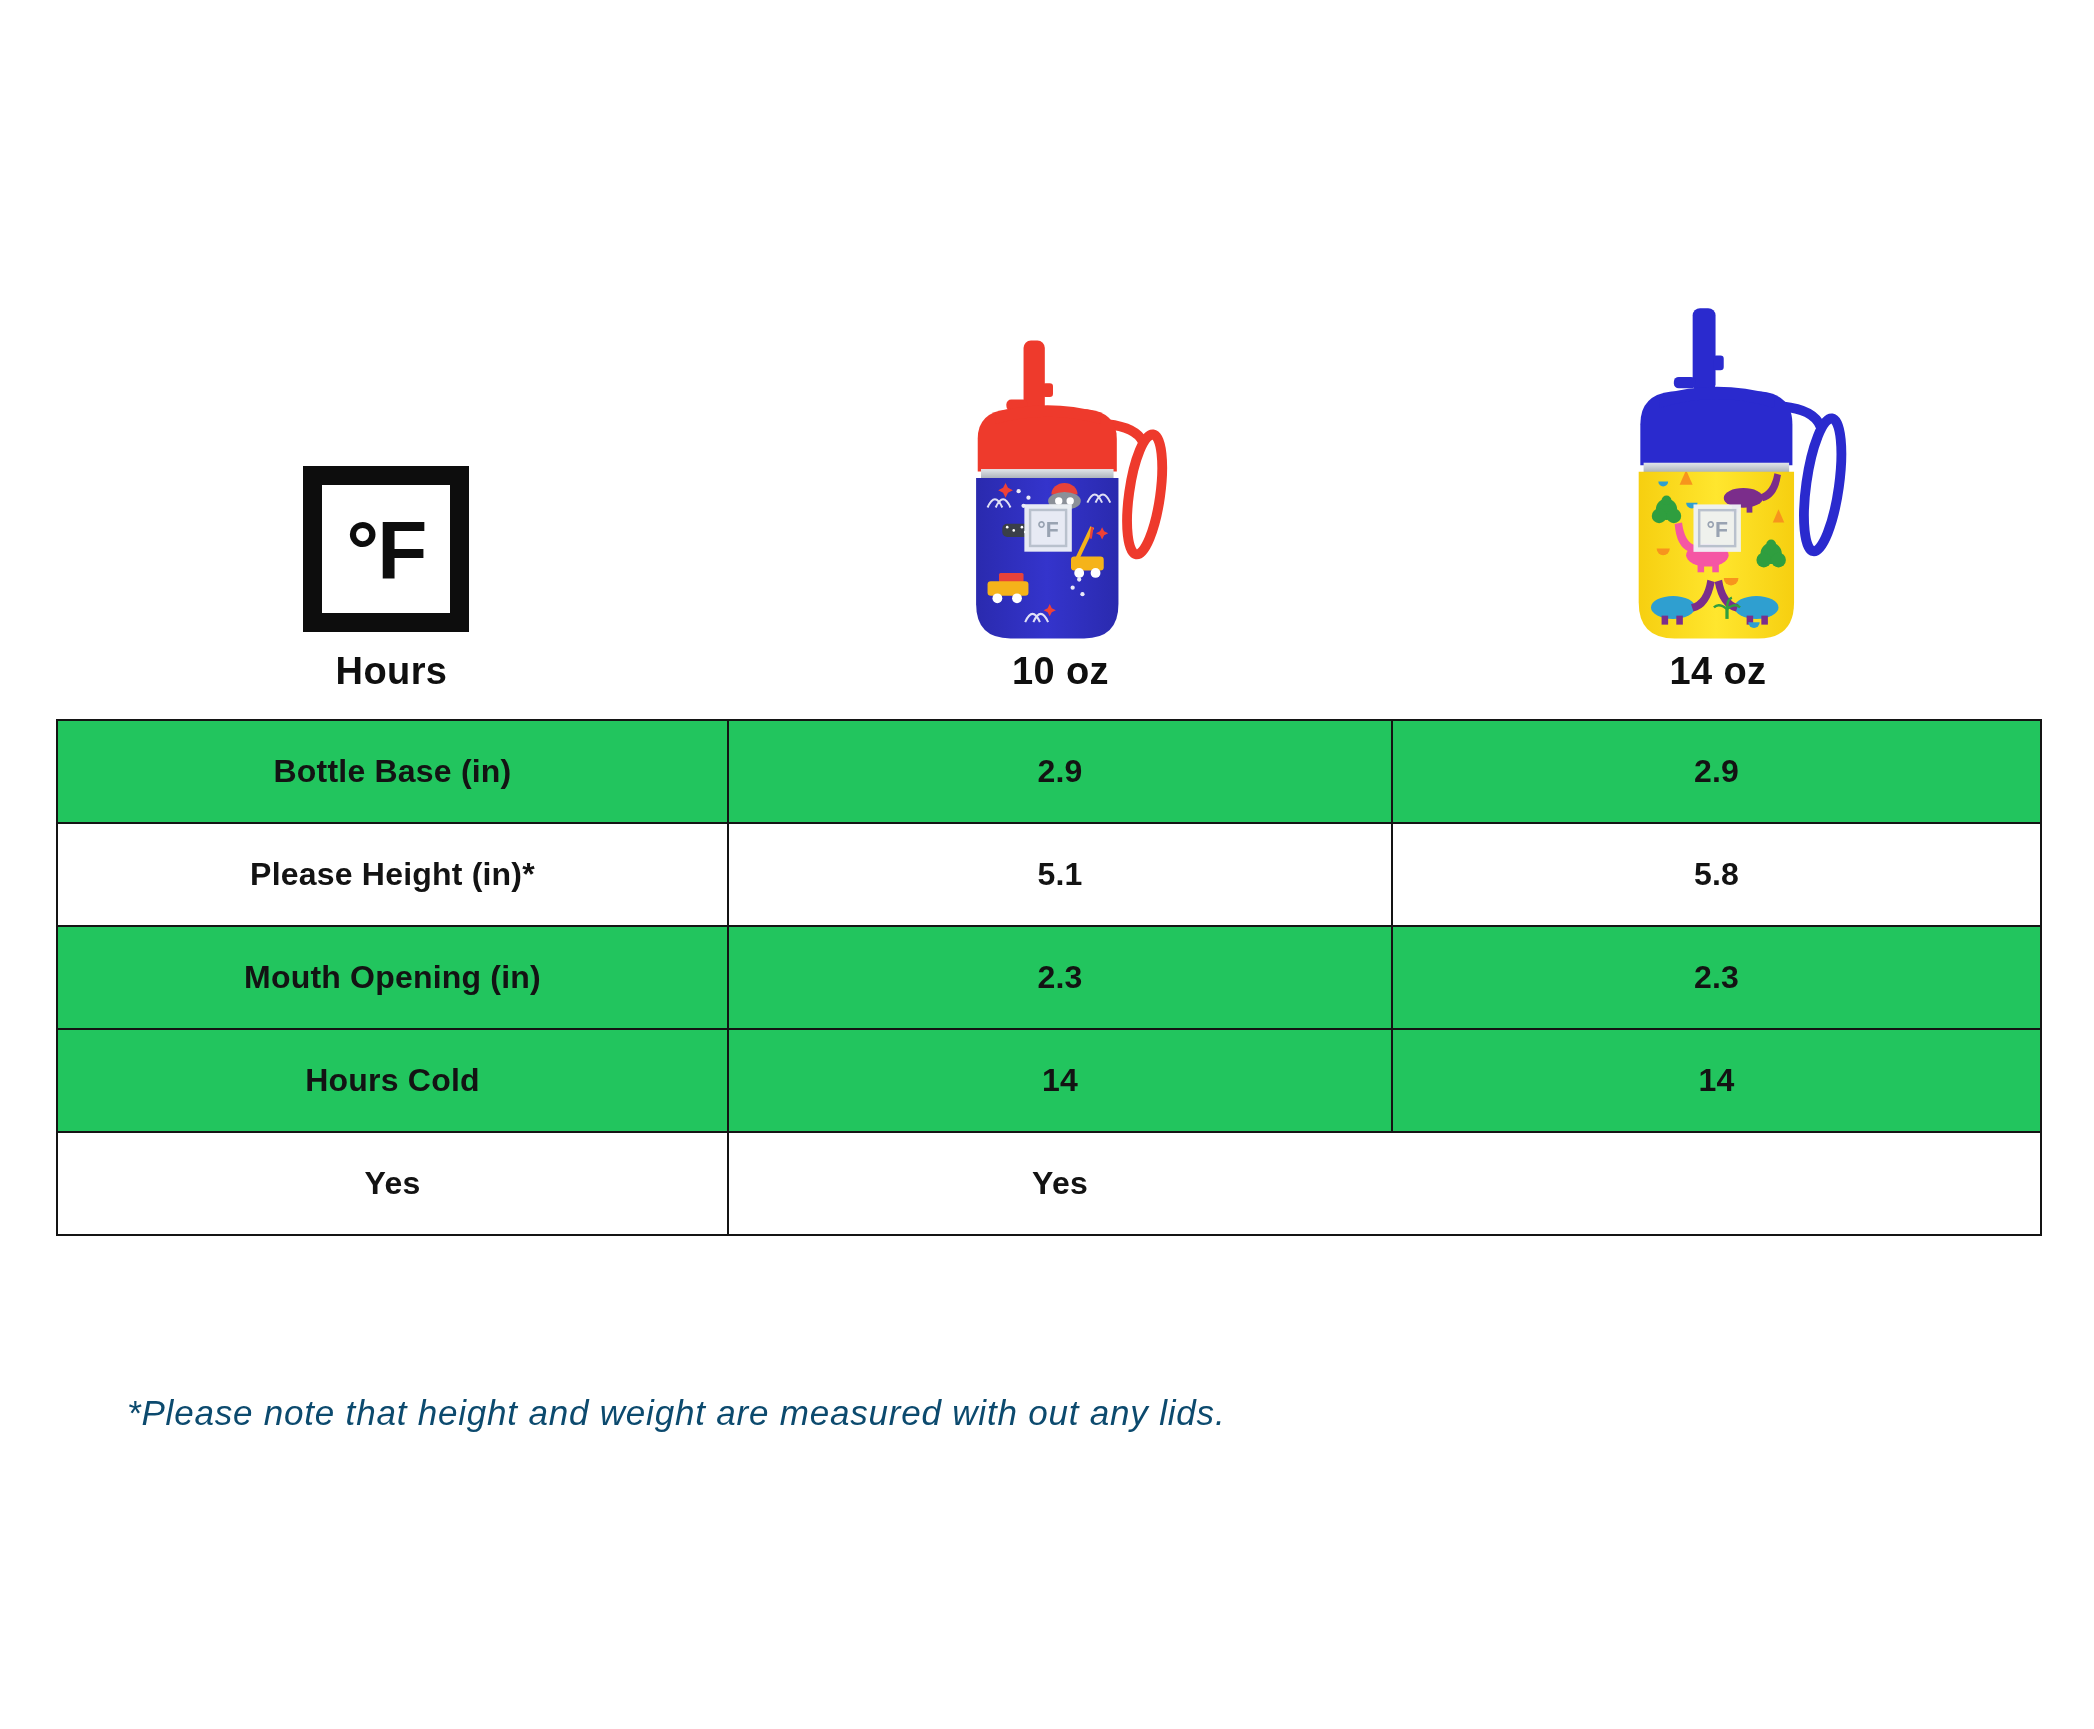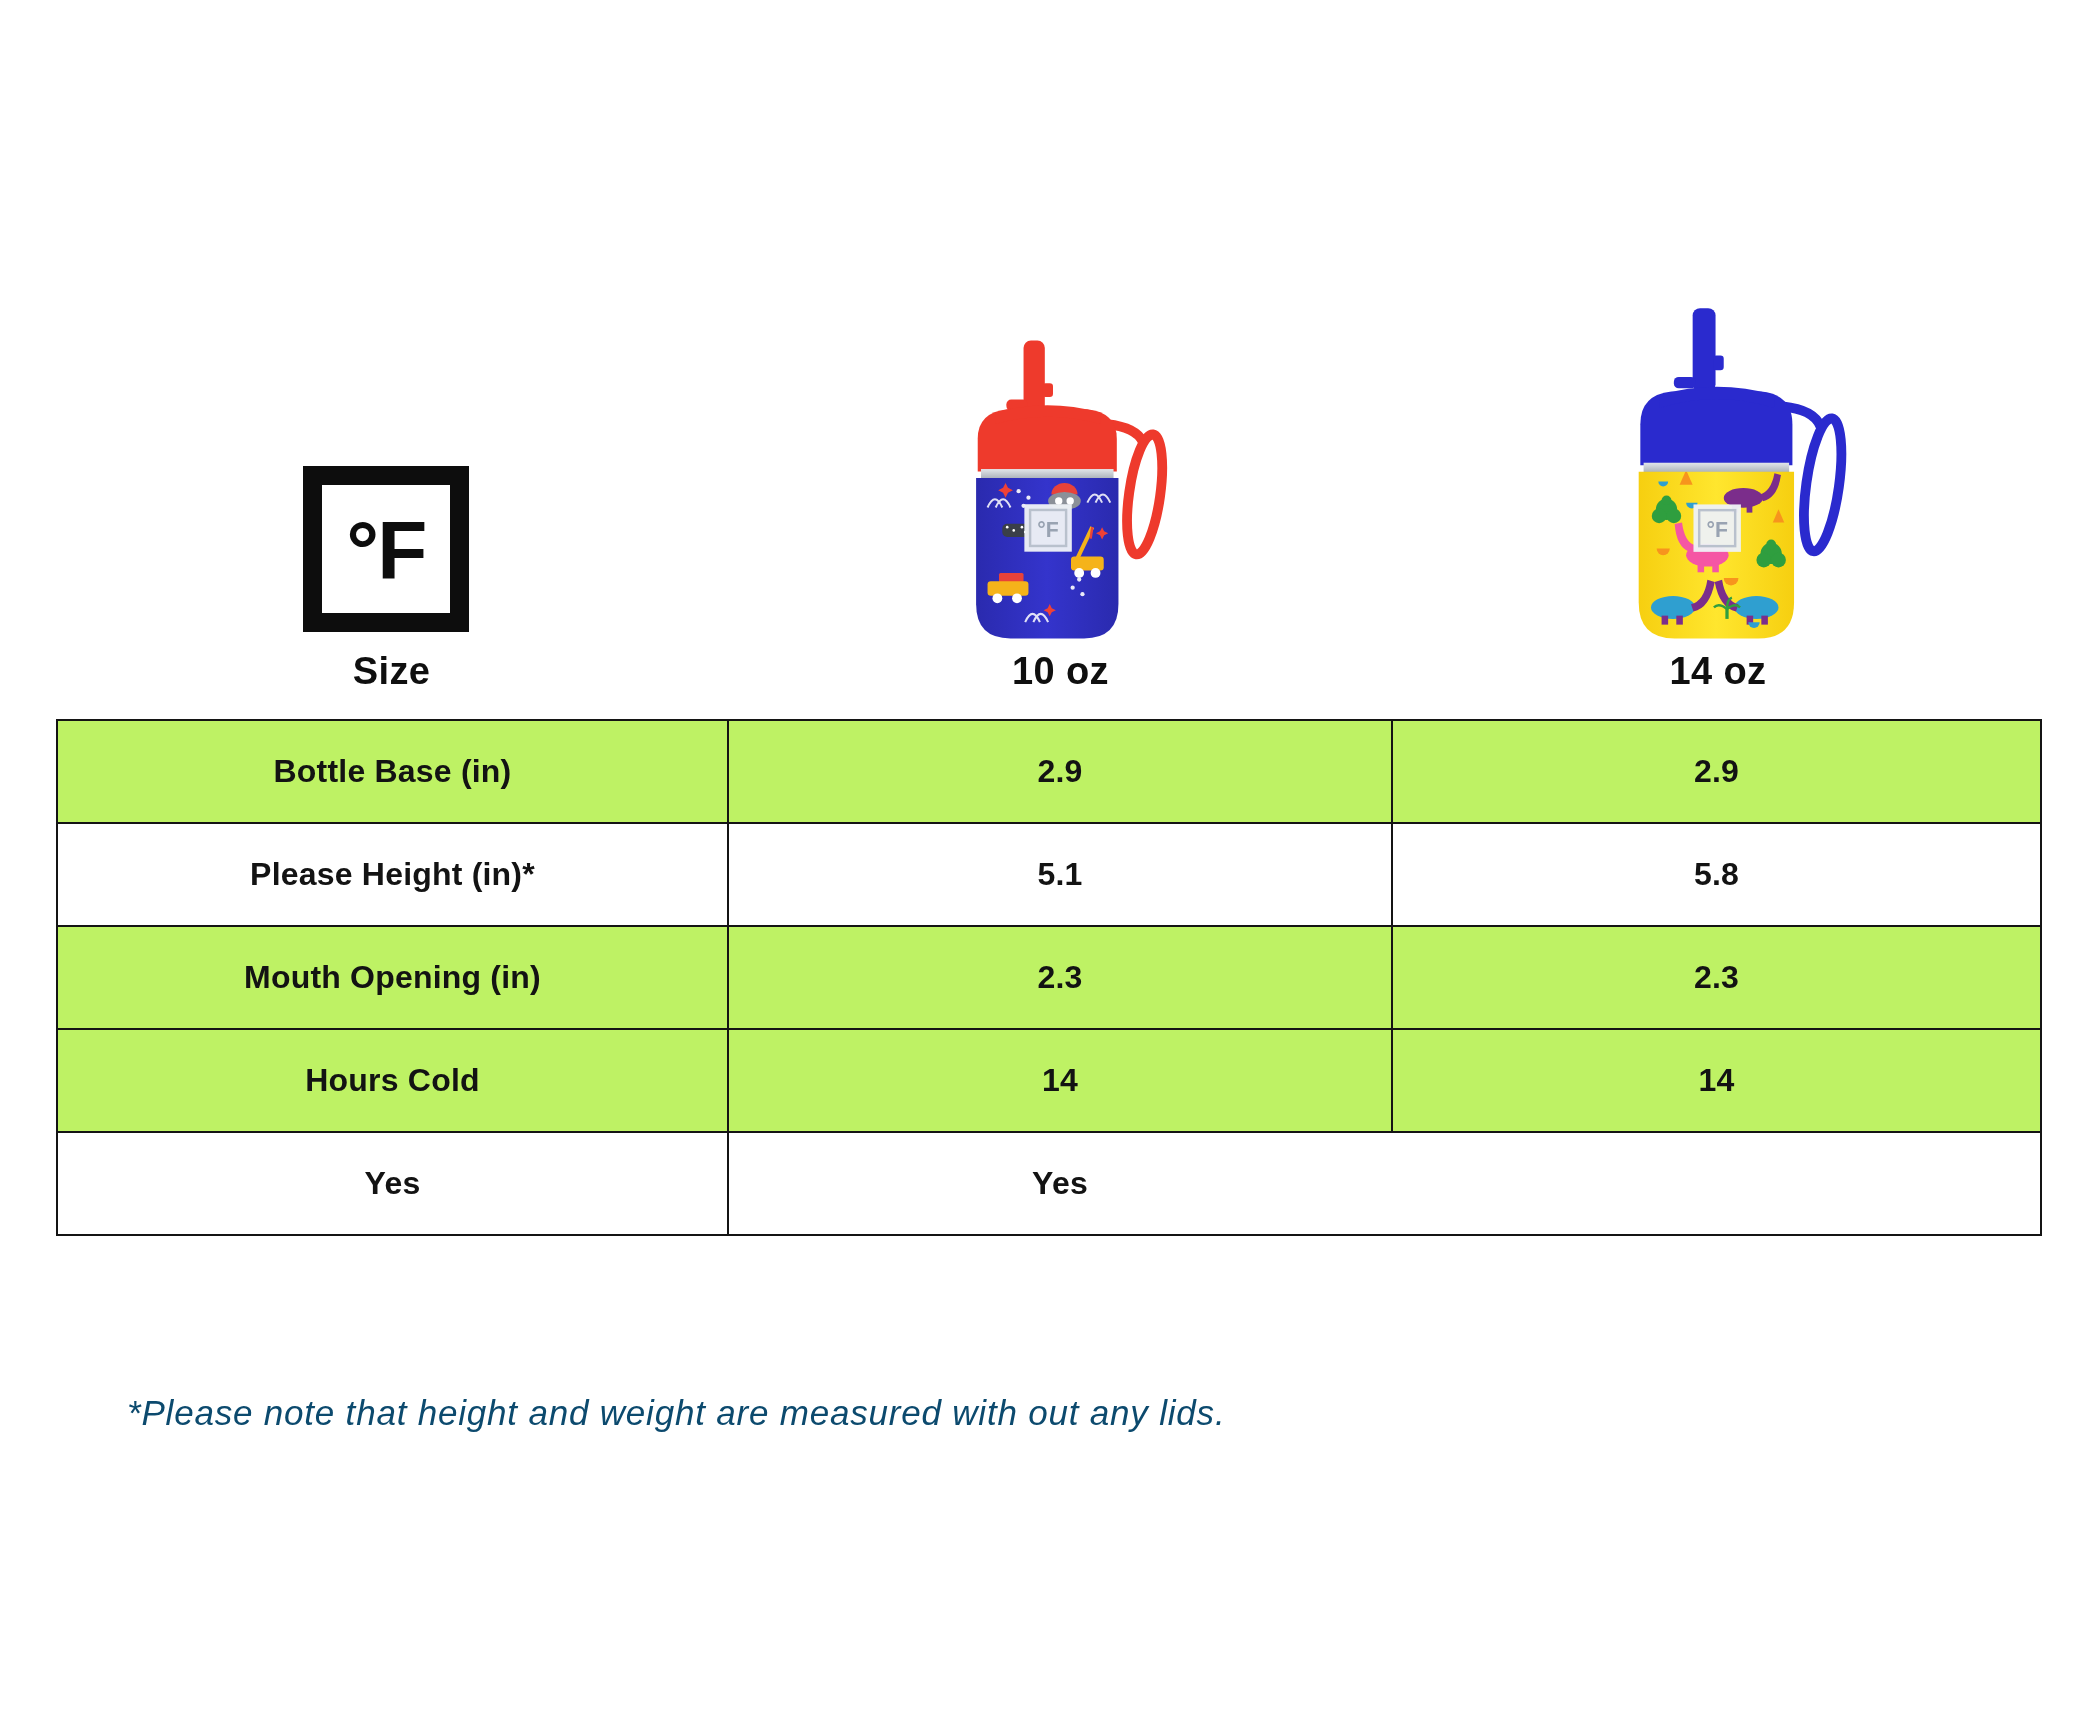--- a/index.html
+++ b/index.html
@@ -39,21 +39,21 @@
   .bottle-14{left:1588px;top:303px;width:278px;height:344px;}
   
   .spec-table{
     position:absolute;left:56px;top:719px;
     width:1986px;box-sizing:border-box;
     border:2.5px solid #141414;
     background:#ffffff;
   }
   .trow{display:grid;grid-template-columns:669px 664px 1fr;height:101px;}
   .trow + .trow{border-top:2.5px solid #141414;}
-  .trow.alt{background:#bef264;}
+  .trow.alt{background:#22c55e;}
   .cell{
     display:flex;align-items:center;justify-content:center;
     font-size:32px;font-weight:700;color:#131313;
     letter-spacing:0.2px;box-sizing:border-box;
   }
   .cell + .cell{border-left:2.5px solid #141414;}
   
   .footnote{
     position:absolute;left:127px;top:1393px;width:1637px;
     font-size:35px;font-style:italic;font-weight:400;
@@ -62,21 +62,21 @@
 </style>
 </head>
 <body>
 
 <div class="page">
 
   <div class="brand-logo">
     <span>°F</span>
   </div>
 
-  <div class="col-header hdr-size">Size</div>
+  <div class="col-header hdr-size">Hours</div>
   <div class="col-header hdr-10oz">10 oz</div>
   <div class="col-header hdr-14oz">14 oz</div>
 
   <div class="bottle bottle-10">
     <svg width="270" height="311" viewBox="0 0 330 380" xmlns="http://www.w3.org/2000/svg">
       <defs>
         <linearGradient id="silver10" x1="0" y1="0" x2="0" y2="1">
           <stop offset="0" stop-color="#e2e6ea"></stop>
             <stop offset="1" stop-color="#a9b0b8"></stop>
         </linearGradient>

